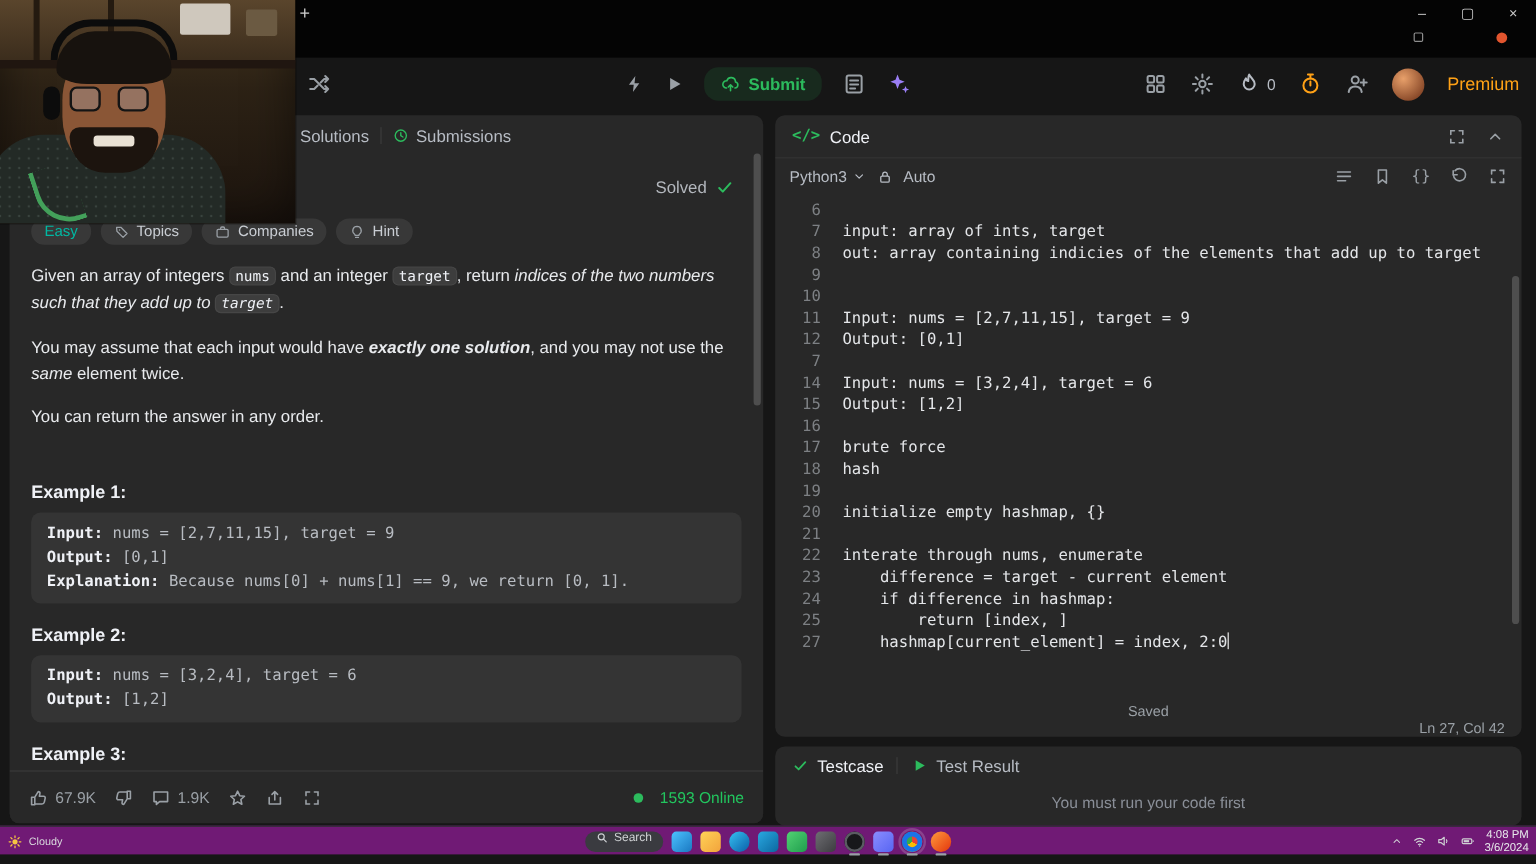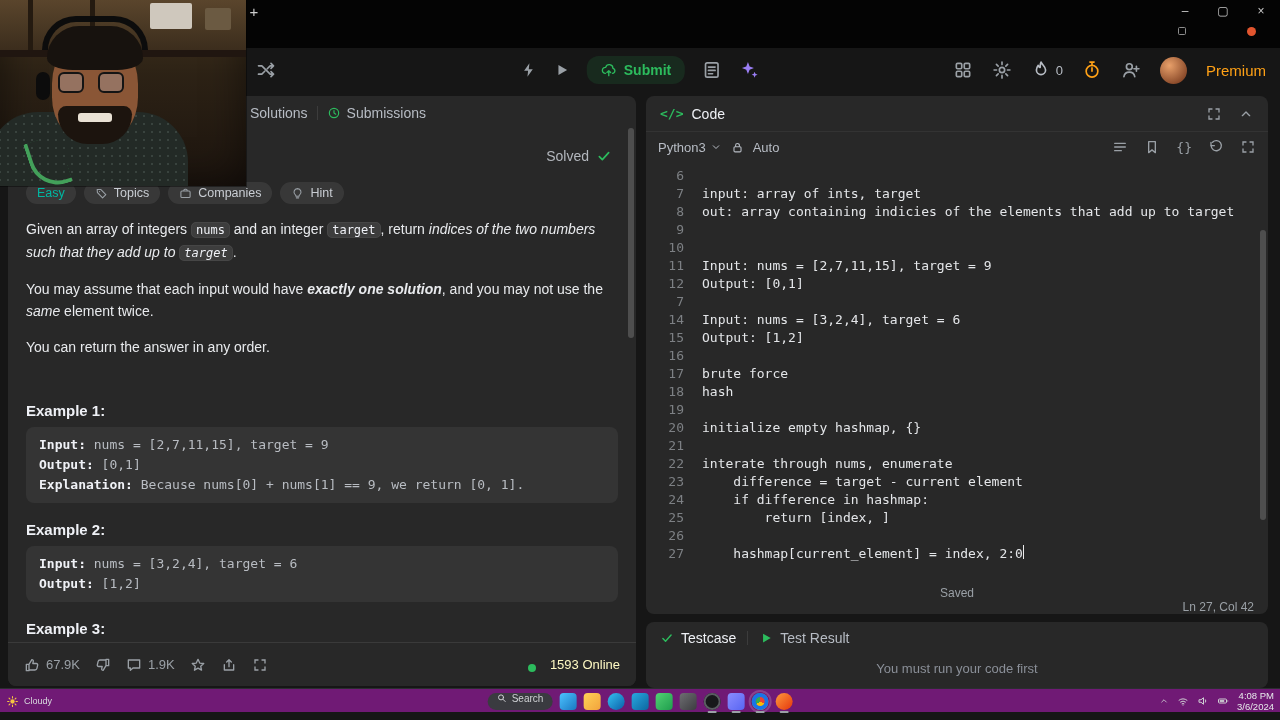--- a/index.html
+++ b/index.html
@@ -78,21 +78,21 @@
   .ex-title.first { margin-top:44px; }
   .ex-title.next  { margin-top:18px; }
   .ex-block { margin:8px 18px 0; background:rgba(255,255,255,0.06); border-radius:8px;
               padding:8px 13px; font-family:"DejaVu Sans Mono", monospace; font-size:13px;
               line-height:20px; color:#b8bcc2; }
   .ex-block b { color:#eff1f6; }
   .lp-footer { position:absolute; left:0; right:0; bottom:0; height:44px; background:#282828;
                border-top:1px solid #3a3a3a; display:flex; align-items:center; gap:15px;
                padding:0 16px; color:#9aa0a6; font-size:13px; }
   .foot-item { display:flex; align-items:center; gap:6px; }
-  .online { margin-left:auto; display:flex; align-items:flex-end; gap:14px; color:#fef9c3; }
+  .online { margin-left:auto; display:flex; align-items:center; gap:14px; color:#22c55e; }
   .online-dot { width:8px; height:8px; border-radius:50%; background:var(--c-green,#2cbb5d); }
   .lp-scroll { position:absolute; right:2px; top:32px; width:6px; height:210px;
                background:rgba(255,255,255,0.18); border-radius:3px; }
 
   
   .ed-header { height:36px; display:flex; align-items:center; gap:8px; padding:0 14px;
                border-bottom:1px solid #333; }
   .code-glyph { color:var(--c-green,#2cbb5d); font-family:"DejaVu Sans Mono",monospace;
                 font-size:13px; font-weight:bold; }
   .ed-title { font-size:14px; color:#eff1f6; }
@@ -654,24 +654,20 @@
       </div>
     <div class="code-line">
         <span class="ln">24</span>
         <span class="lc">    if difference in hashmap:</span>
       </div>
     <div class="code-line">
         <span class="ln">25</span>
         <span class="lc">        return [index, ]</span>
       </div>
     <div class="code-line">
-        <span class="ln">26</span>
-        <span class="lc"></span>
-      </div>
-    <div class="code-line">
         <span class="ln">27</span>
         <span class="lc">    hashmap[current_element] = index, 2:0</span>
         <span class="cursor"></span>
       </div>
   </div>
 
   <div class="ed-scroll"></div>
 
   <div class="ed-status">
     <span>Saved</span>

